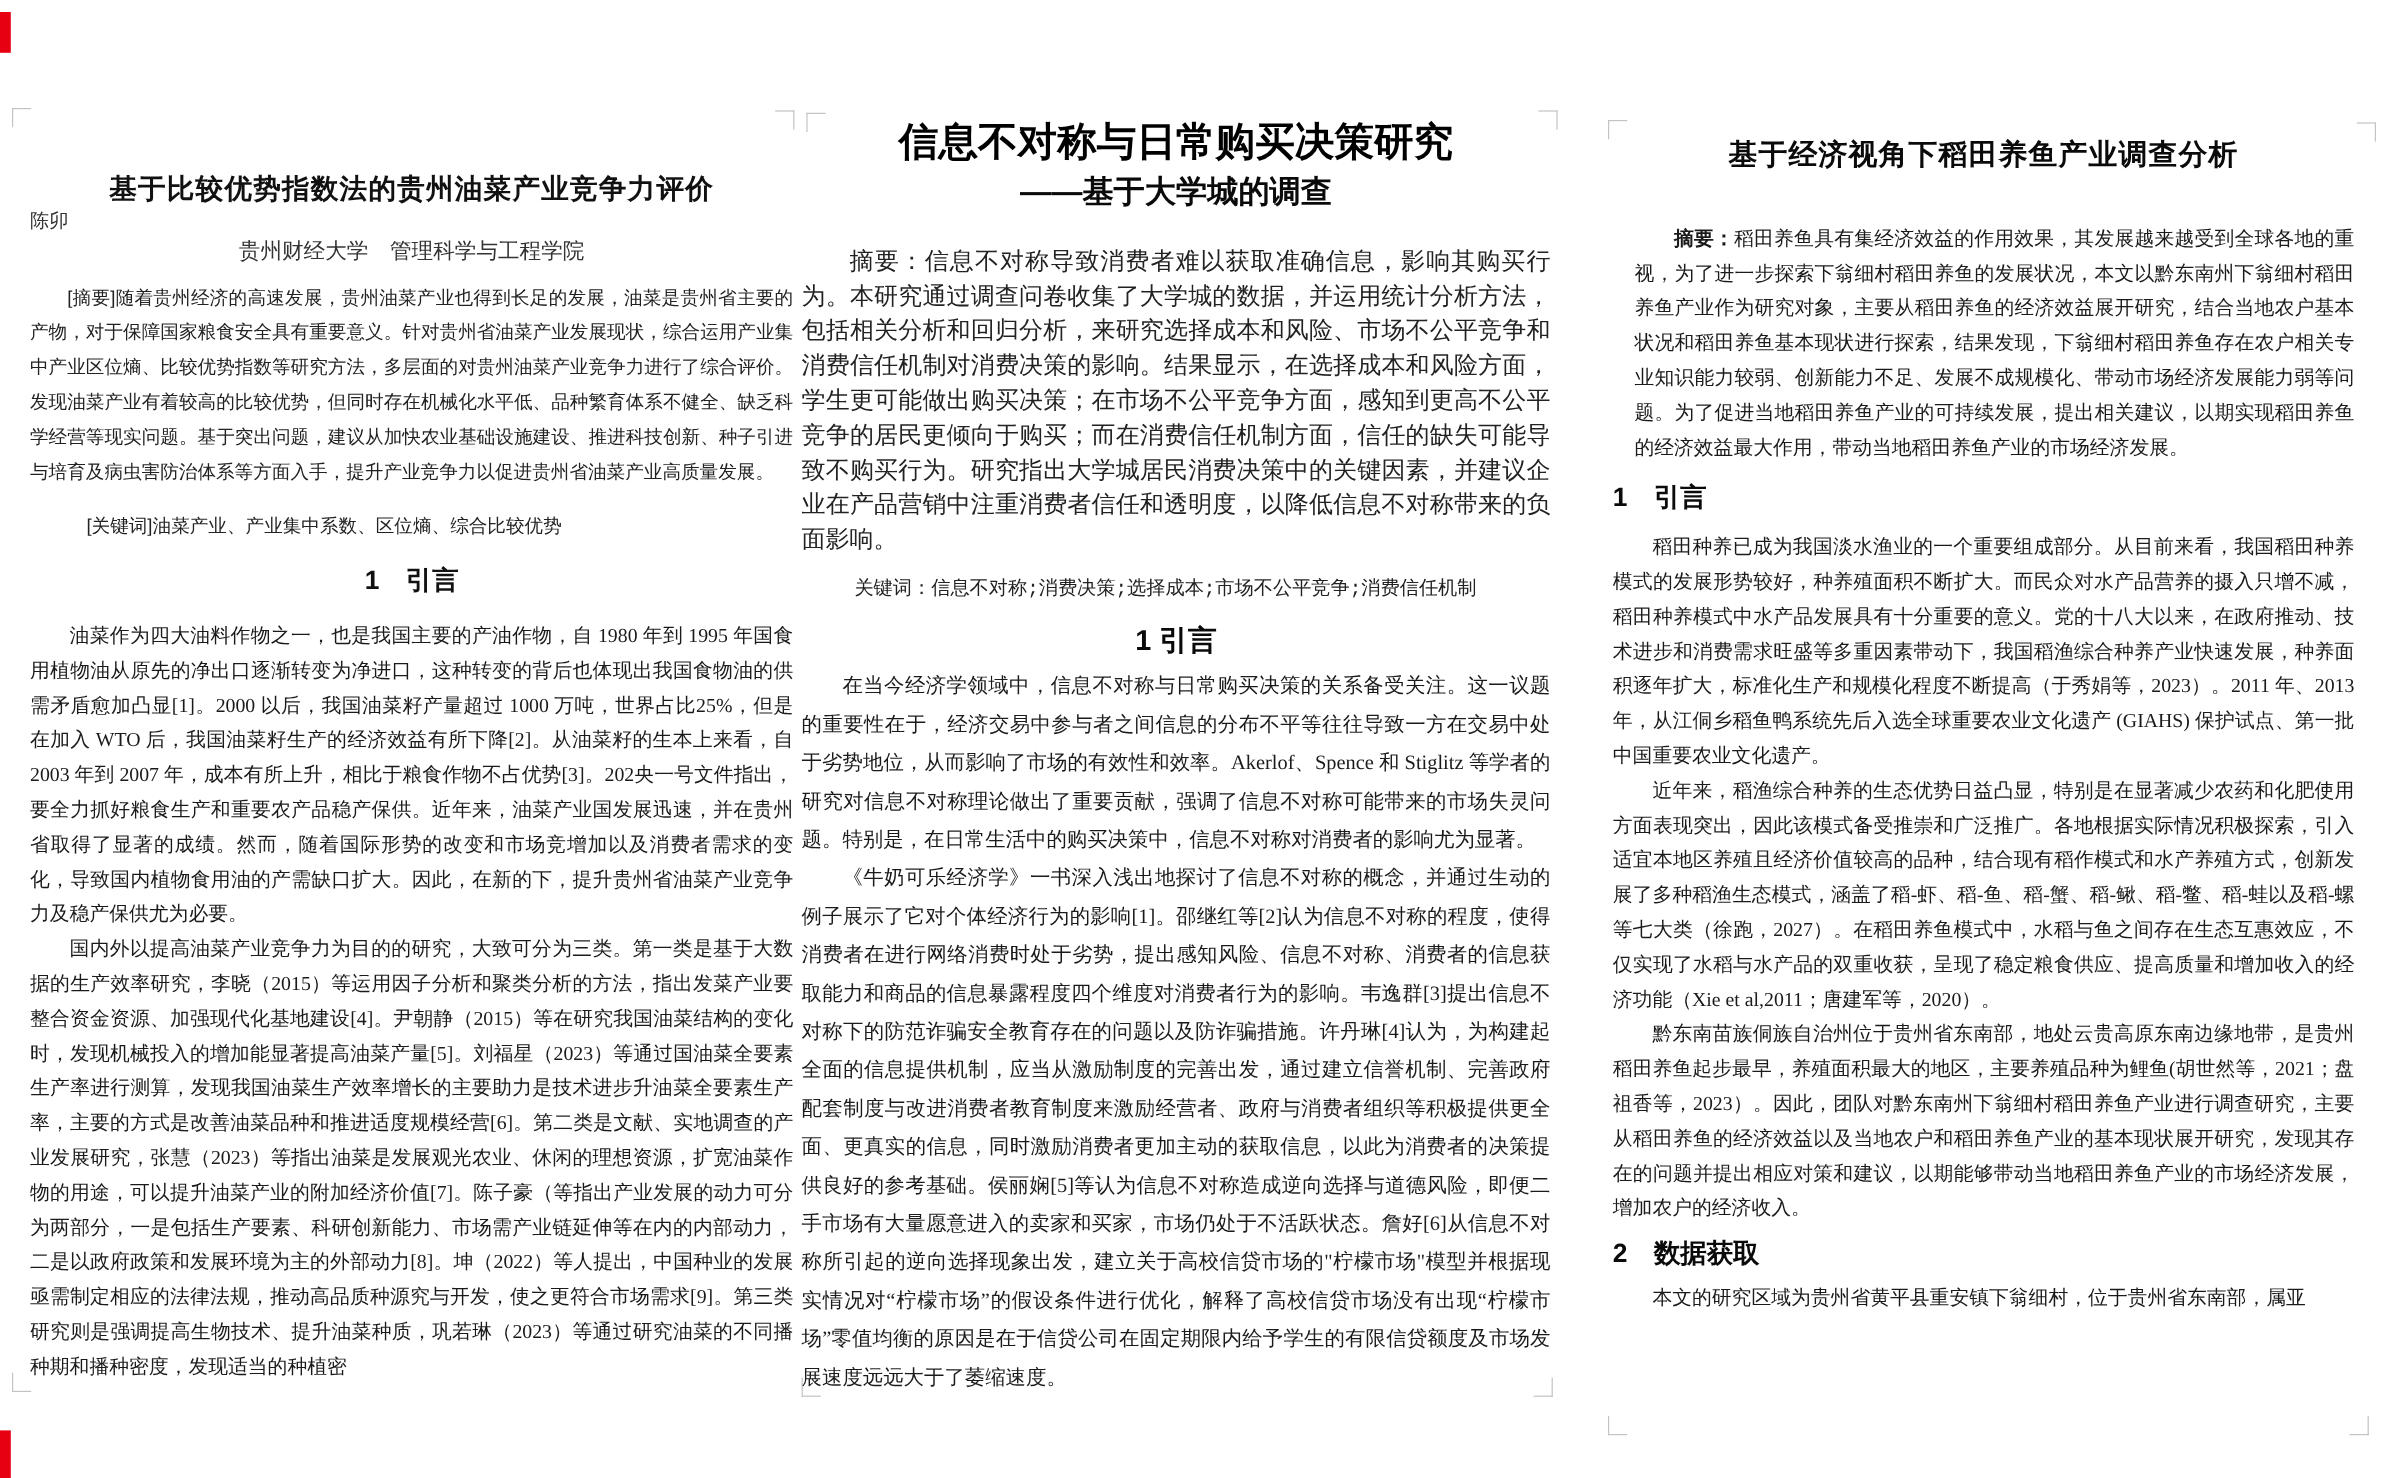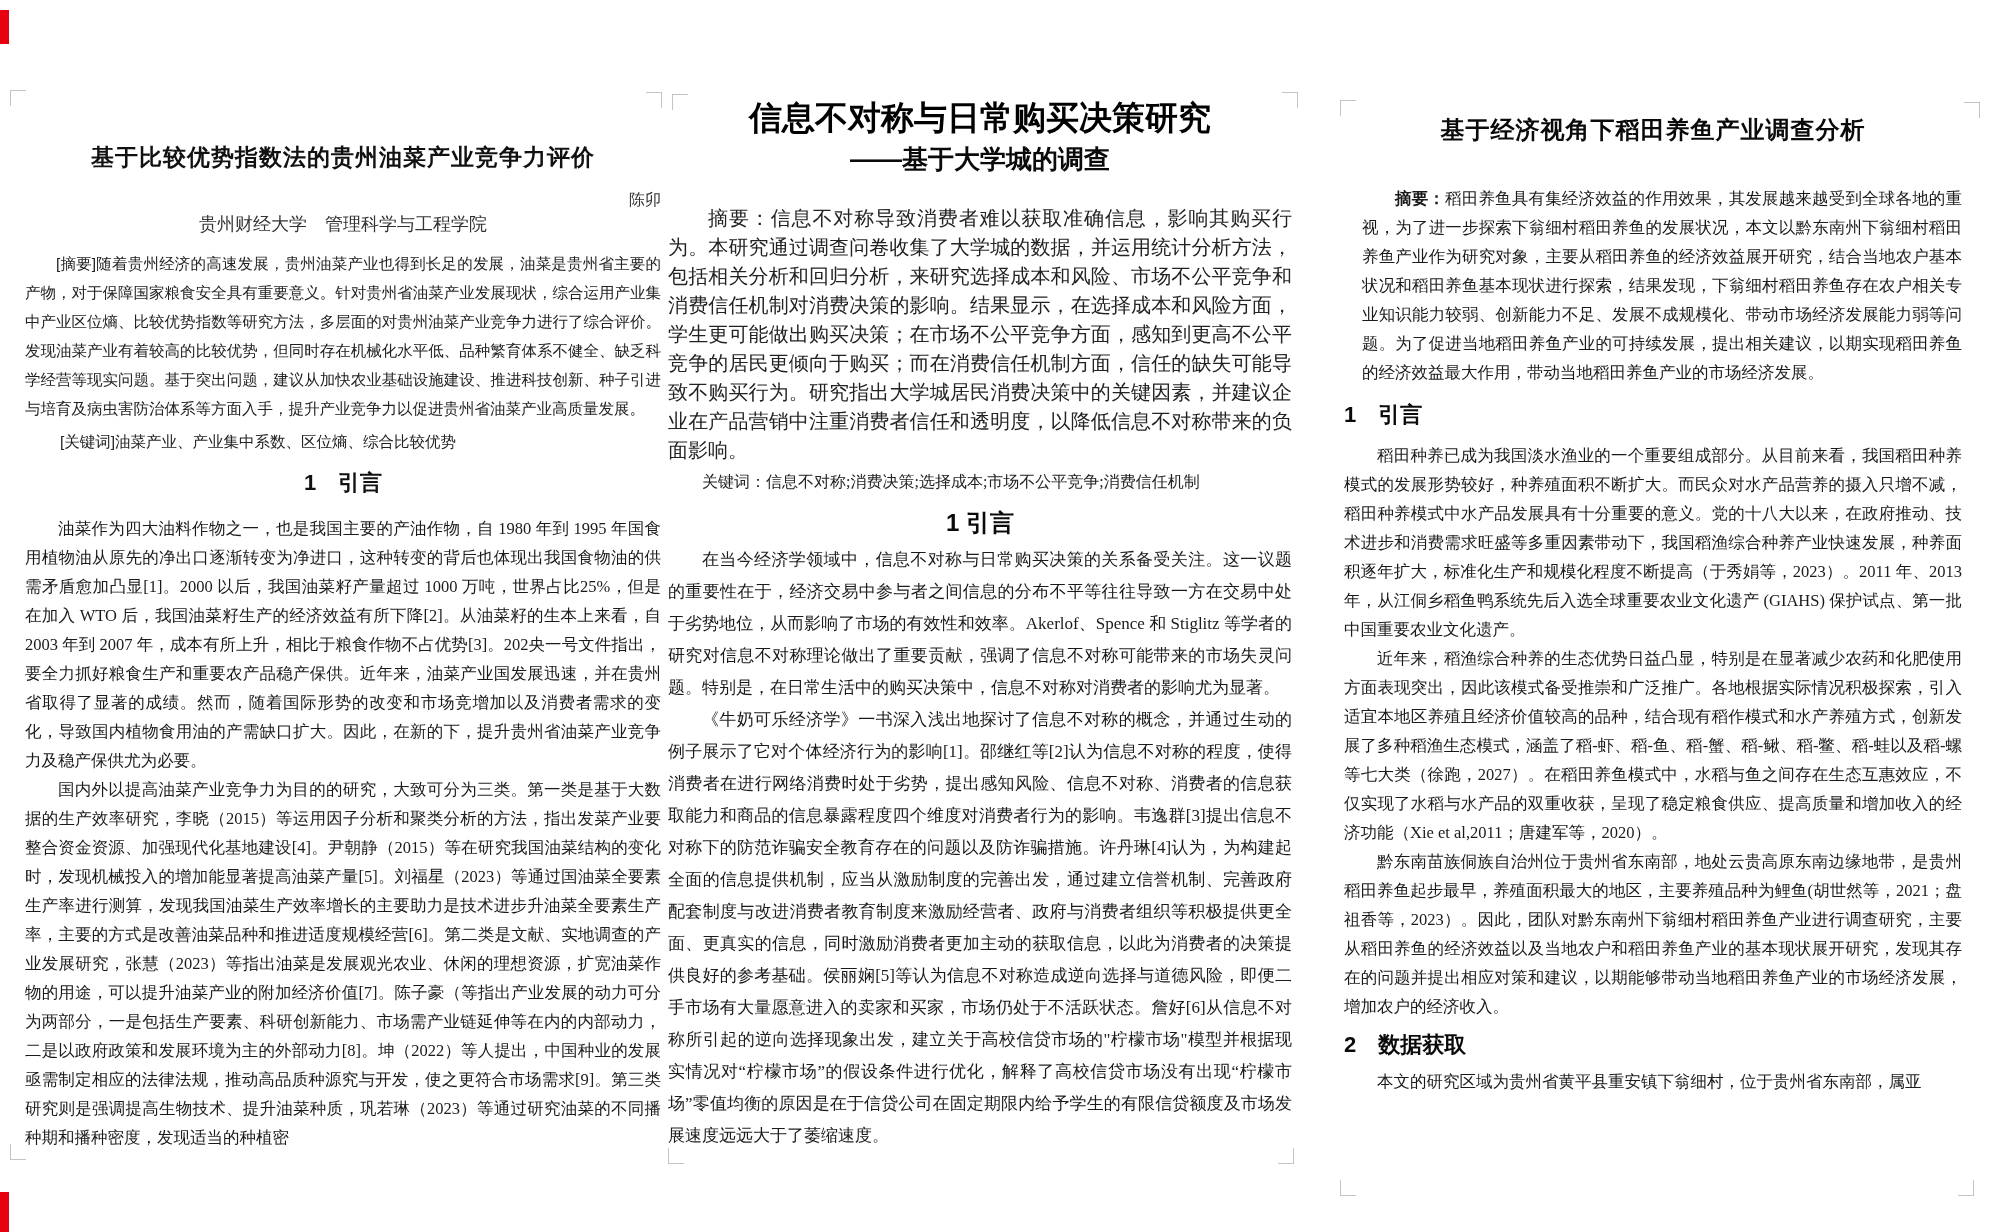--- a/index.html
+++ b/index.html
@@ -14,29 +14,29 @@
   .page{position:absolute;}
   .serif{font-family:"Liberation Serif", serif;}
 
   
   #page1{left:25px;top:88px;width:636px;}
   #page1 .title{
     font-family:"Liberation Sans", sans-serif;
     font-weight:bold;font-size:23px;line-height:34px;
     text-align:center;margin:52px 0 0 0;letter-spacing:1px;color:#111;
   }
-  #page1 .author{font-size:16px;line-height:22px;text-align:right;margin:15px 0 0 0;color:#333;}
+  #page1 .author{font-size:16px;line-height:22px;text-align:left;margin:0 0 0 0;color:#333;}
   #page1 .affil{font-size:18px;line-height:26px;text-align:center;margin:0 0 0 0;color:#333;}
   #page1 .abs{
     font-family:"Liberation Sans", sans-serif;
     font-size:15.5px;line-height:29px;text-align:justify;text-indent:2em;margin:12px 0 0 0;color:#222;
   }
   #page1 .kw{
     font-family:"Liberation Sans", sans-serif;
-    font-size:15.5px;line-height:29px;text-indent:2em;margin:4px;color:#222;
+    font-size:15.5px;line-height:29px;text-indent:2em;margin:16px;color:#222;
   }
   #page1 .sec{
     font-family:"Liberation Sans", sans-serif;
     font-weight:bold;font-size:22px;line-height:30px;text-align:center;margin:12px 0 0 0;color:#111;
   }
   #page1 .body{font-size:16.5px;line-height:29px;text-align:justify;text-indent:2em;margin:16px 0 0 0;color:#1a1a1a;}
   #page1 .body + .body{margin:0;}
 
   
   #page2{left:668px;top:96px;width:624px;}
@@ -46,22 +46,22 @@
   }
   #page2 .subtitle{
     font-family:"Liberation Sans", sans-serif;
     font-weight:bold;font-size:26px;line-height:38px;text-align:center;margin:0;color:#0a0a0a;
   }
   #page2 .abs{
     font-family:"Liberation Sans", sans-serif;
     font-size:20px;line-height:29px;text-align:justify;text-indent:2em;margin:26px 0 0 0;color:#222;
   }
   #page2 .kw{
-    font-family:Liberation Serif, serif;
-    font-size:16px;line-height:29px;text-indent:2em;margin:2px;color:#222;
+    font-family:Liberation Mono, monospace;
+    font-size:16px;line-height:29px;text-indent:2em;margin:12px;color:#222;
   }
   #page2 .sec{
     font-family:"Liberation Sans", sans-serif;
     font-weight:bold;font-size:24px;line-height:34px;text-align:center;margin:10px 0 0 0;color:#0a0a0a;
   }
   #page2 .body{font-size:17px;line-height:32px;text-align:justify;text-indent:2em;margin:4px 0 0 0;color:#1a1a1a;}
   #page2 .body + .body{margin:0;}
 
   
   #page3{left:1344px;top:96px;width:618px;}

